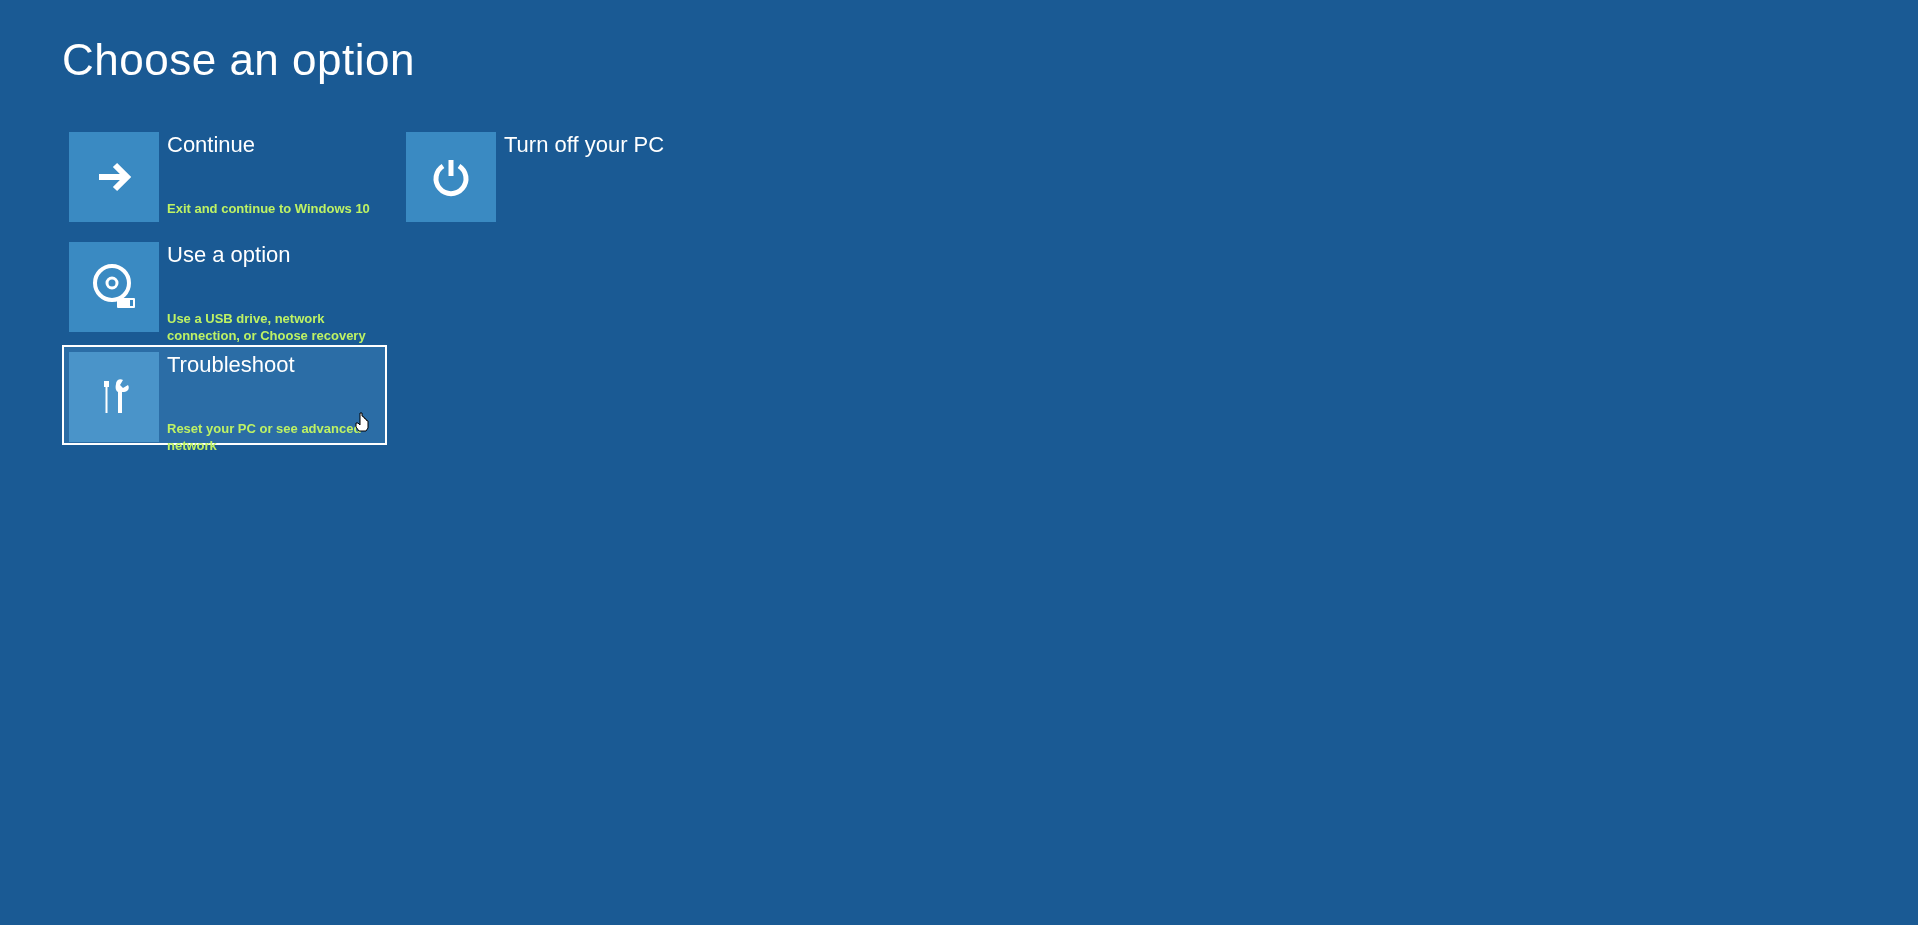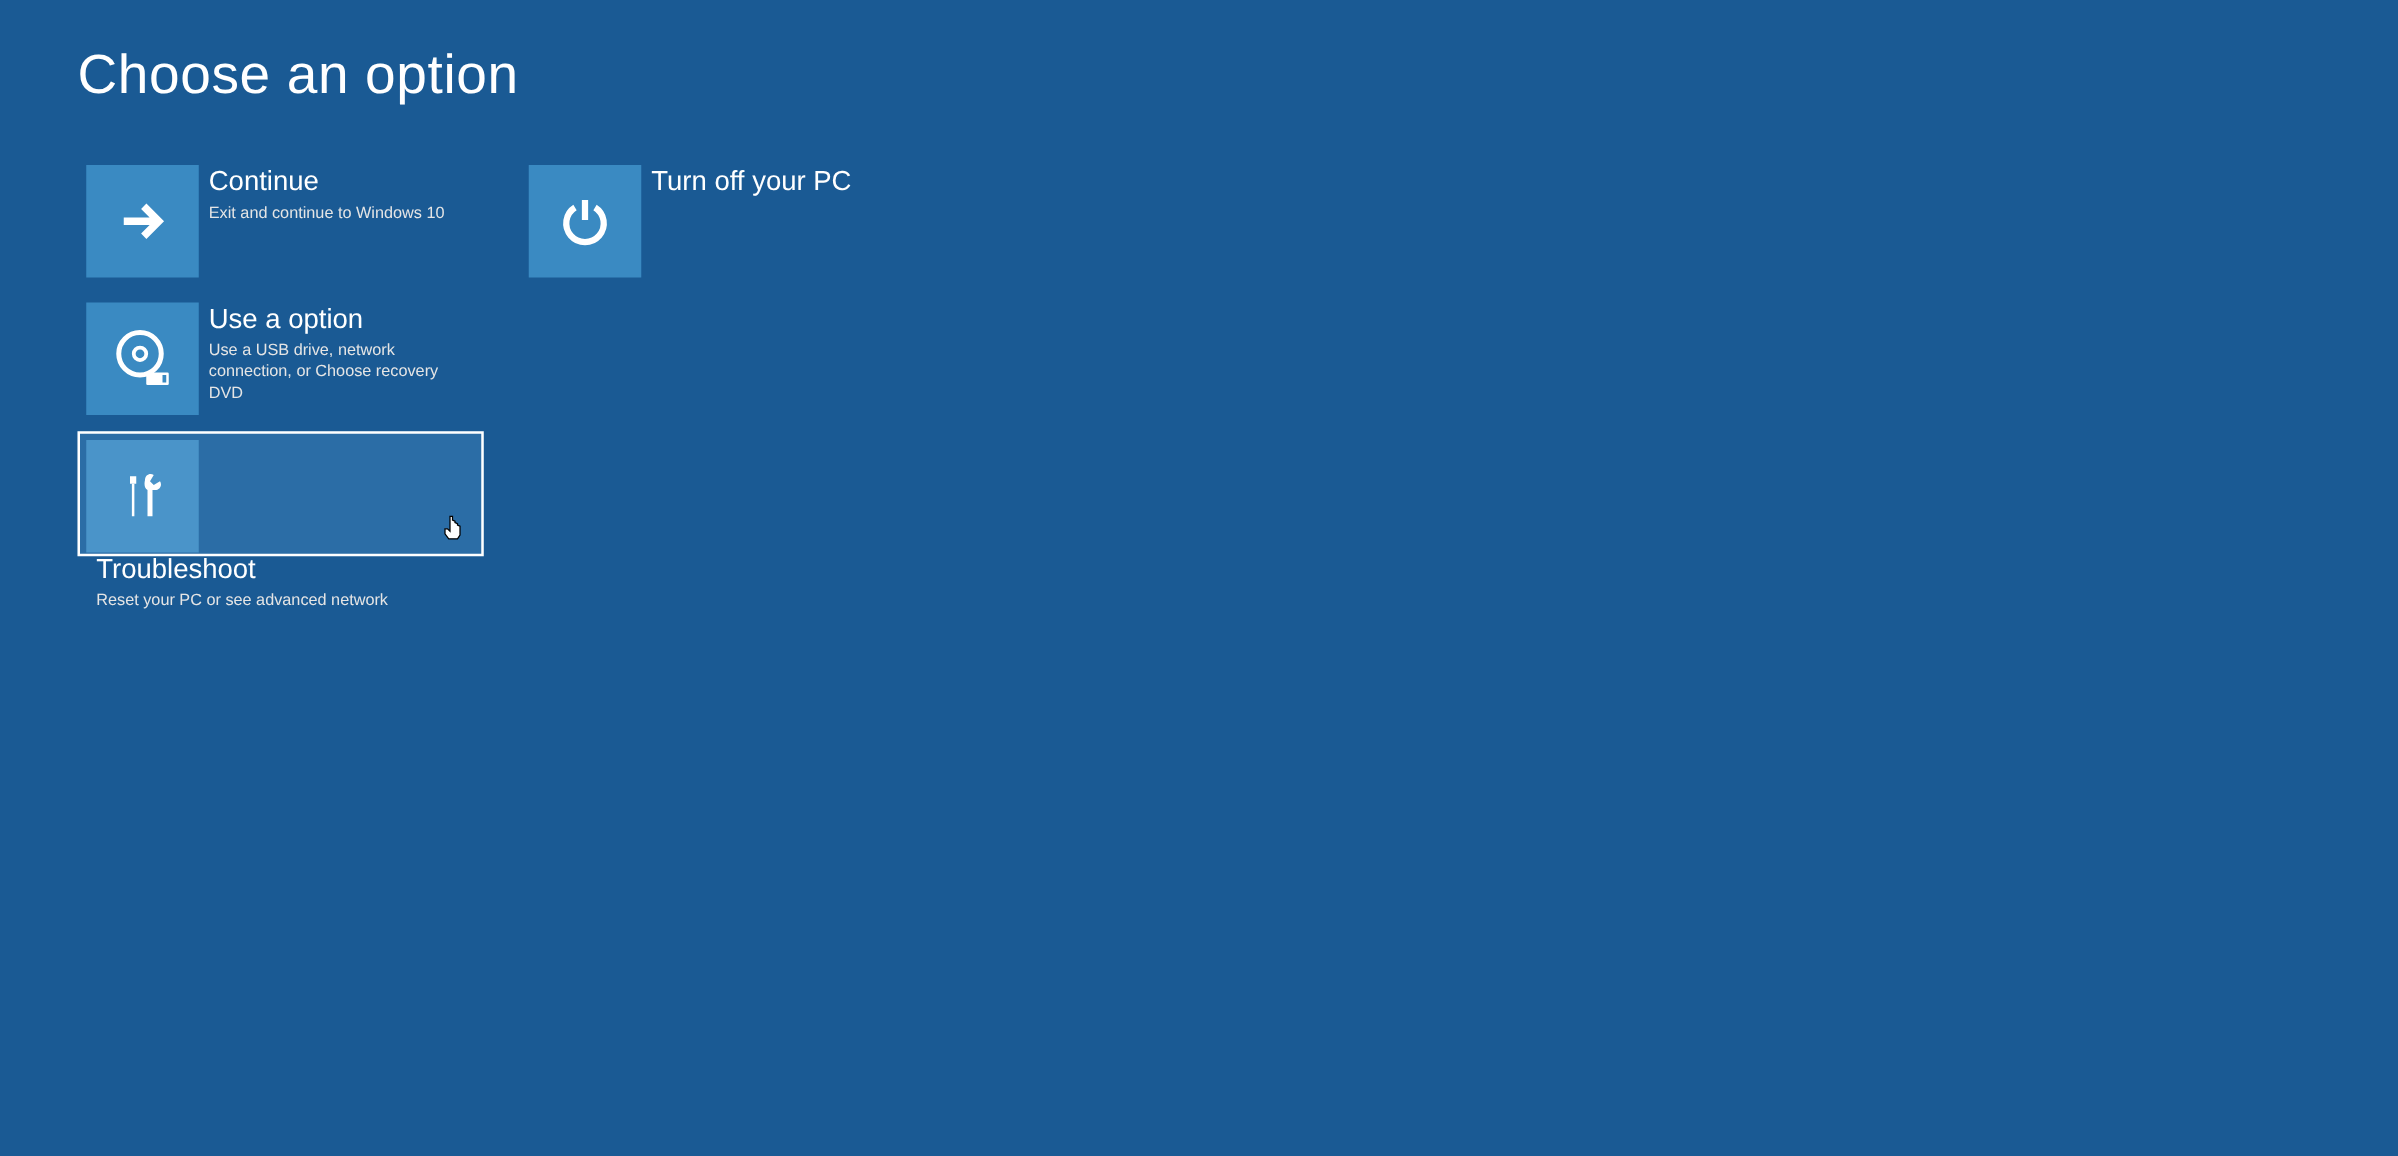--- a/index.html
+++ b/index.html
@@ -21,40 +21,39 @@
       padding-top: 35px;
     }
     .page-title {
       font-size: 44px;
       font-weight: 300;
       letter-spacing: 0.5px;
       margin-bottom: 40px;
     }
     .options-grid {
       display: flex;
-      gap: 29px;
+      gap: 12px;
     }
     .options-column {
       display: flex;
       flex-direction: column;
       gap: 10px;
     }
     .option-tile {
       display: flex;
       align-items: flex-start;
       width: 325px;
       height: 100px;
       padding: 5px;
       cursor: pointer;
       border: 2px solid transparent;
     }
     .option-tile.selected {
       border: 2px solid #ffffff;
       background-color: #2b6da6;
-      flex-direction: column;
     }
     .option-icon {
       width: 90px;
       height: 90px;
       background-color: #3a8ac2;
       display: flex;
       align-items: center;
       justify-content: center;
       flex-shrink: 0;
     }
@@ -68,23 +67,24 @@
       flex-direction: column;
     }
     .option-title {
       font-size: 22px;
       font-weight: 300;
       line-height: 1.2;
       margin-bottom: 4px;
     }
     .option-description {
       font-size: 13px;
-      font-weight: 400;
+      font-weight: 700;
       line-height: 1.3;
-      color: #e5e5e5;
+      color: #bef264;
+      margin-top: 39px;
     }
     .cursor {
       position: absolute;
       left: 354px;
       top: 411px;
       pointer-events: none;
     }
   </style>
 </head>
 <body>

